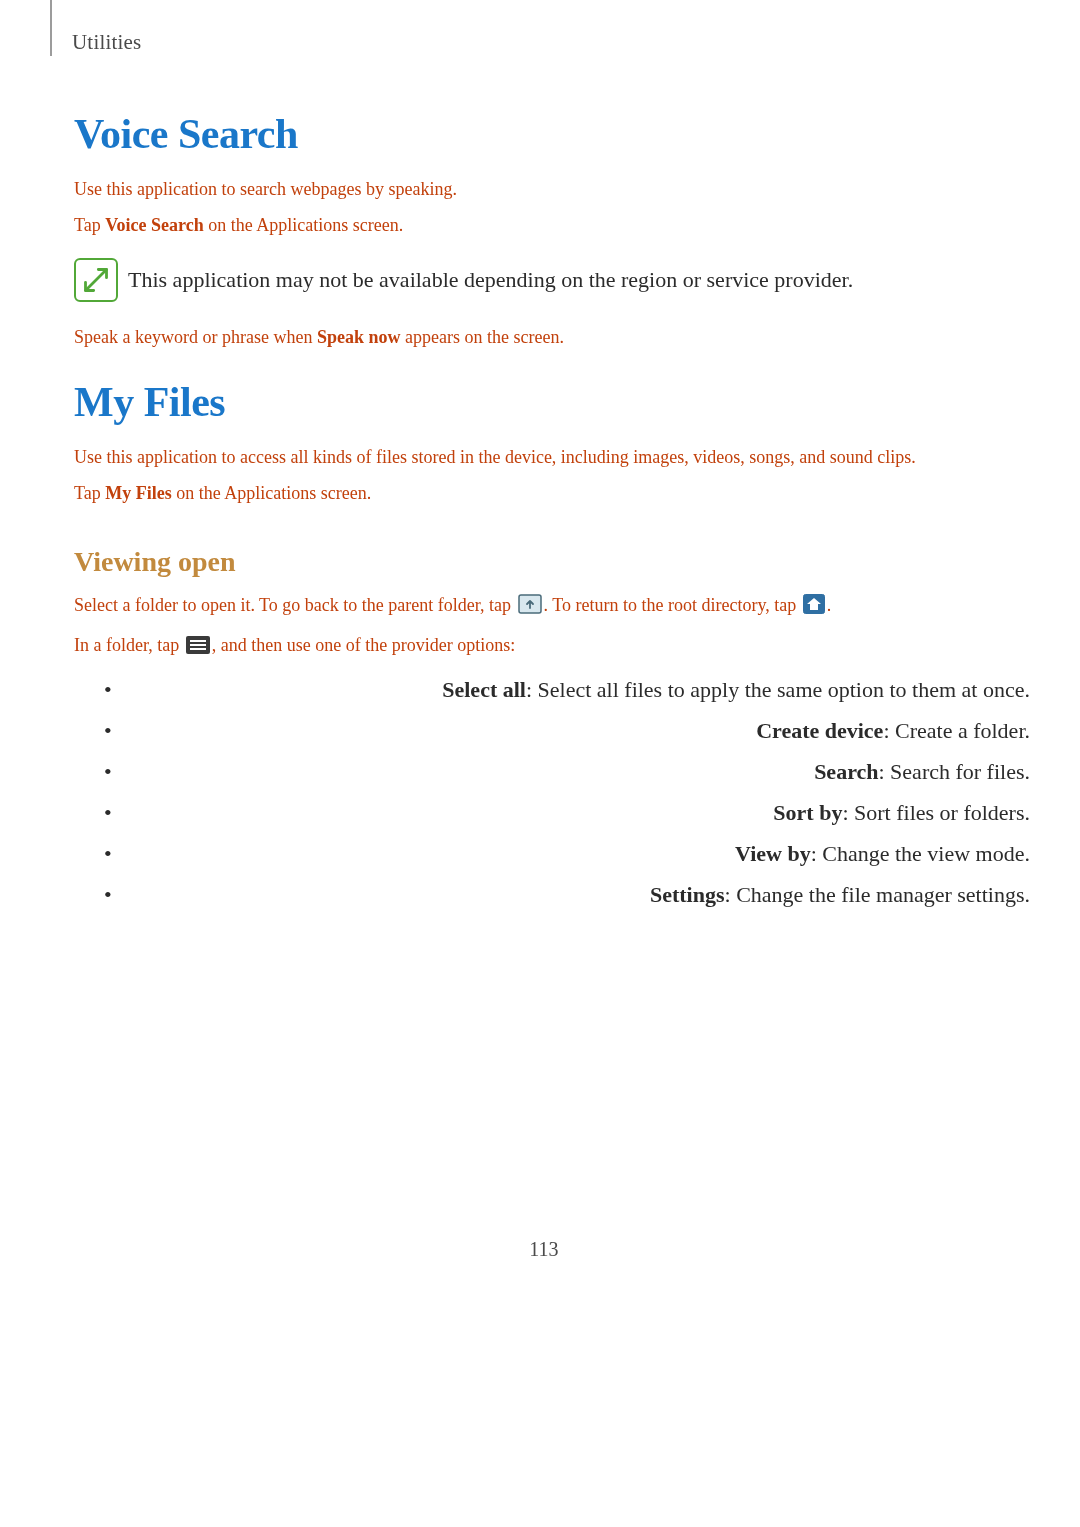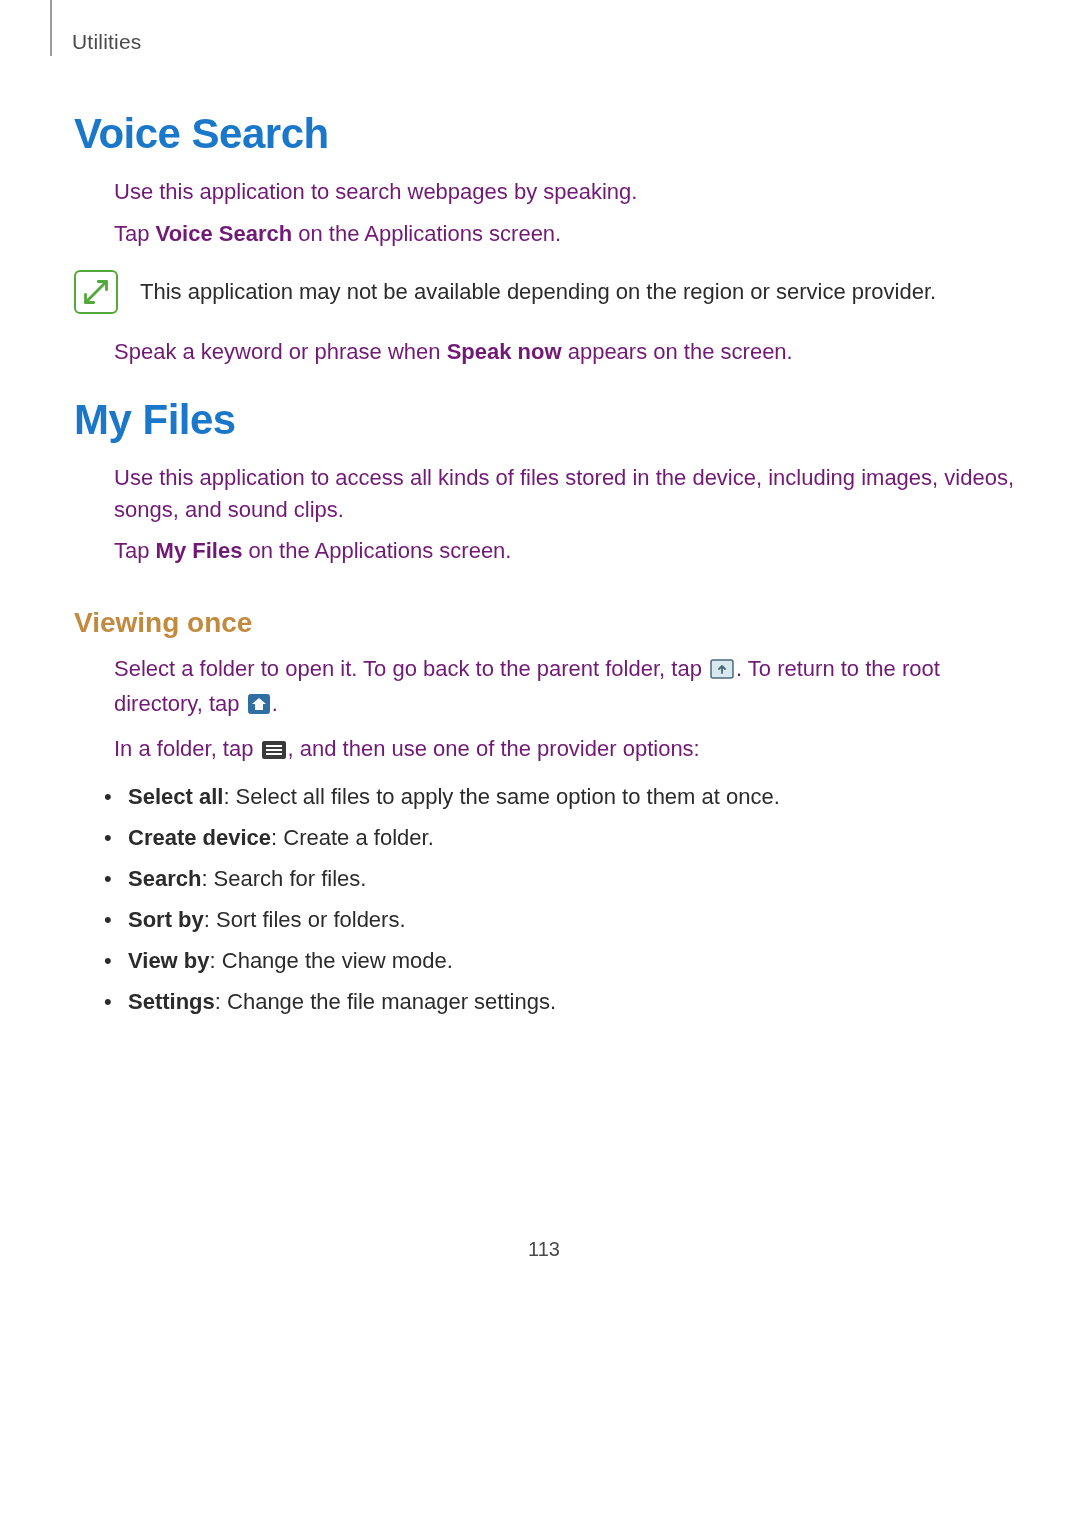--- a/index.html
+++ b/index.html
@@ -1,31 +1,31 @@
 <!DOCTYPE html>
 <html><head>
 <meta charset="utf-8">
 <style>
   * { margin: 0; padding: 0; box-sizing: border-box; }
   html, body { width: 1080px; height: 1527px; background: #ffffff; font-family: "Segoe UI", "Helvetica Neue", Arial, sans-serif; color: #2b2b2b; }
-  .page { position: relative; width: 1080px; height: 1297px; padding: 30px 50px 0 74px; }
+  .page { position: relative; width: 1080px; height: 1297px; padding: 30px 50px 0 74px; font-family: Liberation Serif, serif; }
   .side-rule { position: absolute; left: 50px; top: 0; width: 2px; height: 56px; background: #9c9c9c; }
   .breadcrumb { position: absolute; left: 72px; top: 30px; font-size: 21px; color: #4a4a4a; letter-spacing: 0.2px; }
   .content { padding-top: 80px; }
   h1.section { color: #1a77c9; font-weight: 700; font-size: 42px; margin-top: 28px; margin-bottom: 18px; letter-spacing: -0.5px; }
   h1.section.first { margin-top: 0; }
   h2.sub { color: #c28a3e; font-weight: 700; font-size: 28px; margin-top: 40px; margin-bottom: 14px; }
-  p.body { font-size: 22px; line-height: 1.45; color: #701a75; margin-bottom: 10px; margin-left: 40px; }
+  p.body { font-size: 18px; line-height: 1.45; color: #c2410c; margin-bottom: 10px; }
   .bold { font-weight: 700; }
-  .note-row { display: flex; align-items: center; gap: 22px; margin: 20px 0 22px 0; }
+  .note-row { display: flex; align-items: center; gap: 10px; margin: 20px 0 22px 0; }
   .note-text { font-size: 22px; line-height: 1.45; color: #2b2b2b; }
   .note-icon-box { width: 44px; height: 44px; border: 2px solid #52a838; border-radius: 6px; display: flex; align-items: center; justify-content: center; flex: 0 0 auto; }
   .inline-icon { display: inline-block; vertical-align: -3px; margin: 0 2px; }
   ul.opts { list-style: none; margin: 12px 0 0 30px; }
-  ul.opts li { position: relative; padding-left: 24px; font-size: 22px; line-height: 1.5; margin-bottom: 8px; color: #2b2b2b; }
+  ul.opts li { position: relative; padding-left: 24px; font-size: 22px; line-height: 1.5; margin-bottom: 8px; color: #2b2b2b; text-align: right; }
   ul.opts li::before { content: "•"; position: absolute; left: 0; top: 0; font-size: 22px; color: #2b2b2b; }
   .page-number { position: absolute; bottom: 36px; left: 4px; width: 100%; text-align: center; font-size: 20px; color: #4a4a4a; }
   .gap-lg { margin-top: 54px; }
 </style>
 </head>
 <body>
 
 <div class="page">
   <div class="side-rule"></div>
   <div class="breadcrumb">Utilities</div>
@@ -56,21 +56,21 @@
     </p>
 
     <h1 class="section gap-lg">My Files</h1>
 
     <p class="body">Use this application to access all kinds of files stored in the device, including images, videos, songs, and sound clips.</p>
 
     <p class="body">
       <span>Tap </span><span class="bold">My Files</span><span> on the Applications screen.</span>
     </p>
 
-    <h2 class="sub">Viewing once</h2>
+    <h2 class="sub">Viewing open</h2>
 
     <p class="body">
       <span>Select a folder to open it. To go back to the parent folder, tap </span><span class="inline-icon">
         <svg width="24" height="20" viewBox="0 0 24 20">
           <rect x="1" y="1" width="22" height="18" rx="2" fill="#d9e8ef" stroke="#4a6b7a" stroke-width="1.5"></rect>
           <path d="M12 14 L12 7 M9 10 L12 7 L15 10" fill="none" stroke="#4a6b7a" stroke-width="1.8" stroke-linecap="round" stroke-linejoin="round"></path>
         </svg>
       </span><span>. To return to the root directory, tap </span><span class="inline-icon">
         <svg width="22" height="20" viewBox="0 0 22 20">
           <rect x="0.5" y="0.5" width="21" height="19" rx="2" fill="#2f6fa3" stroke="#2f6fa3"></rect>

